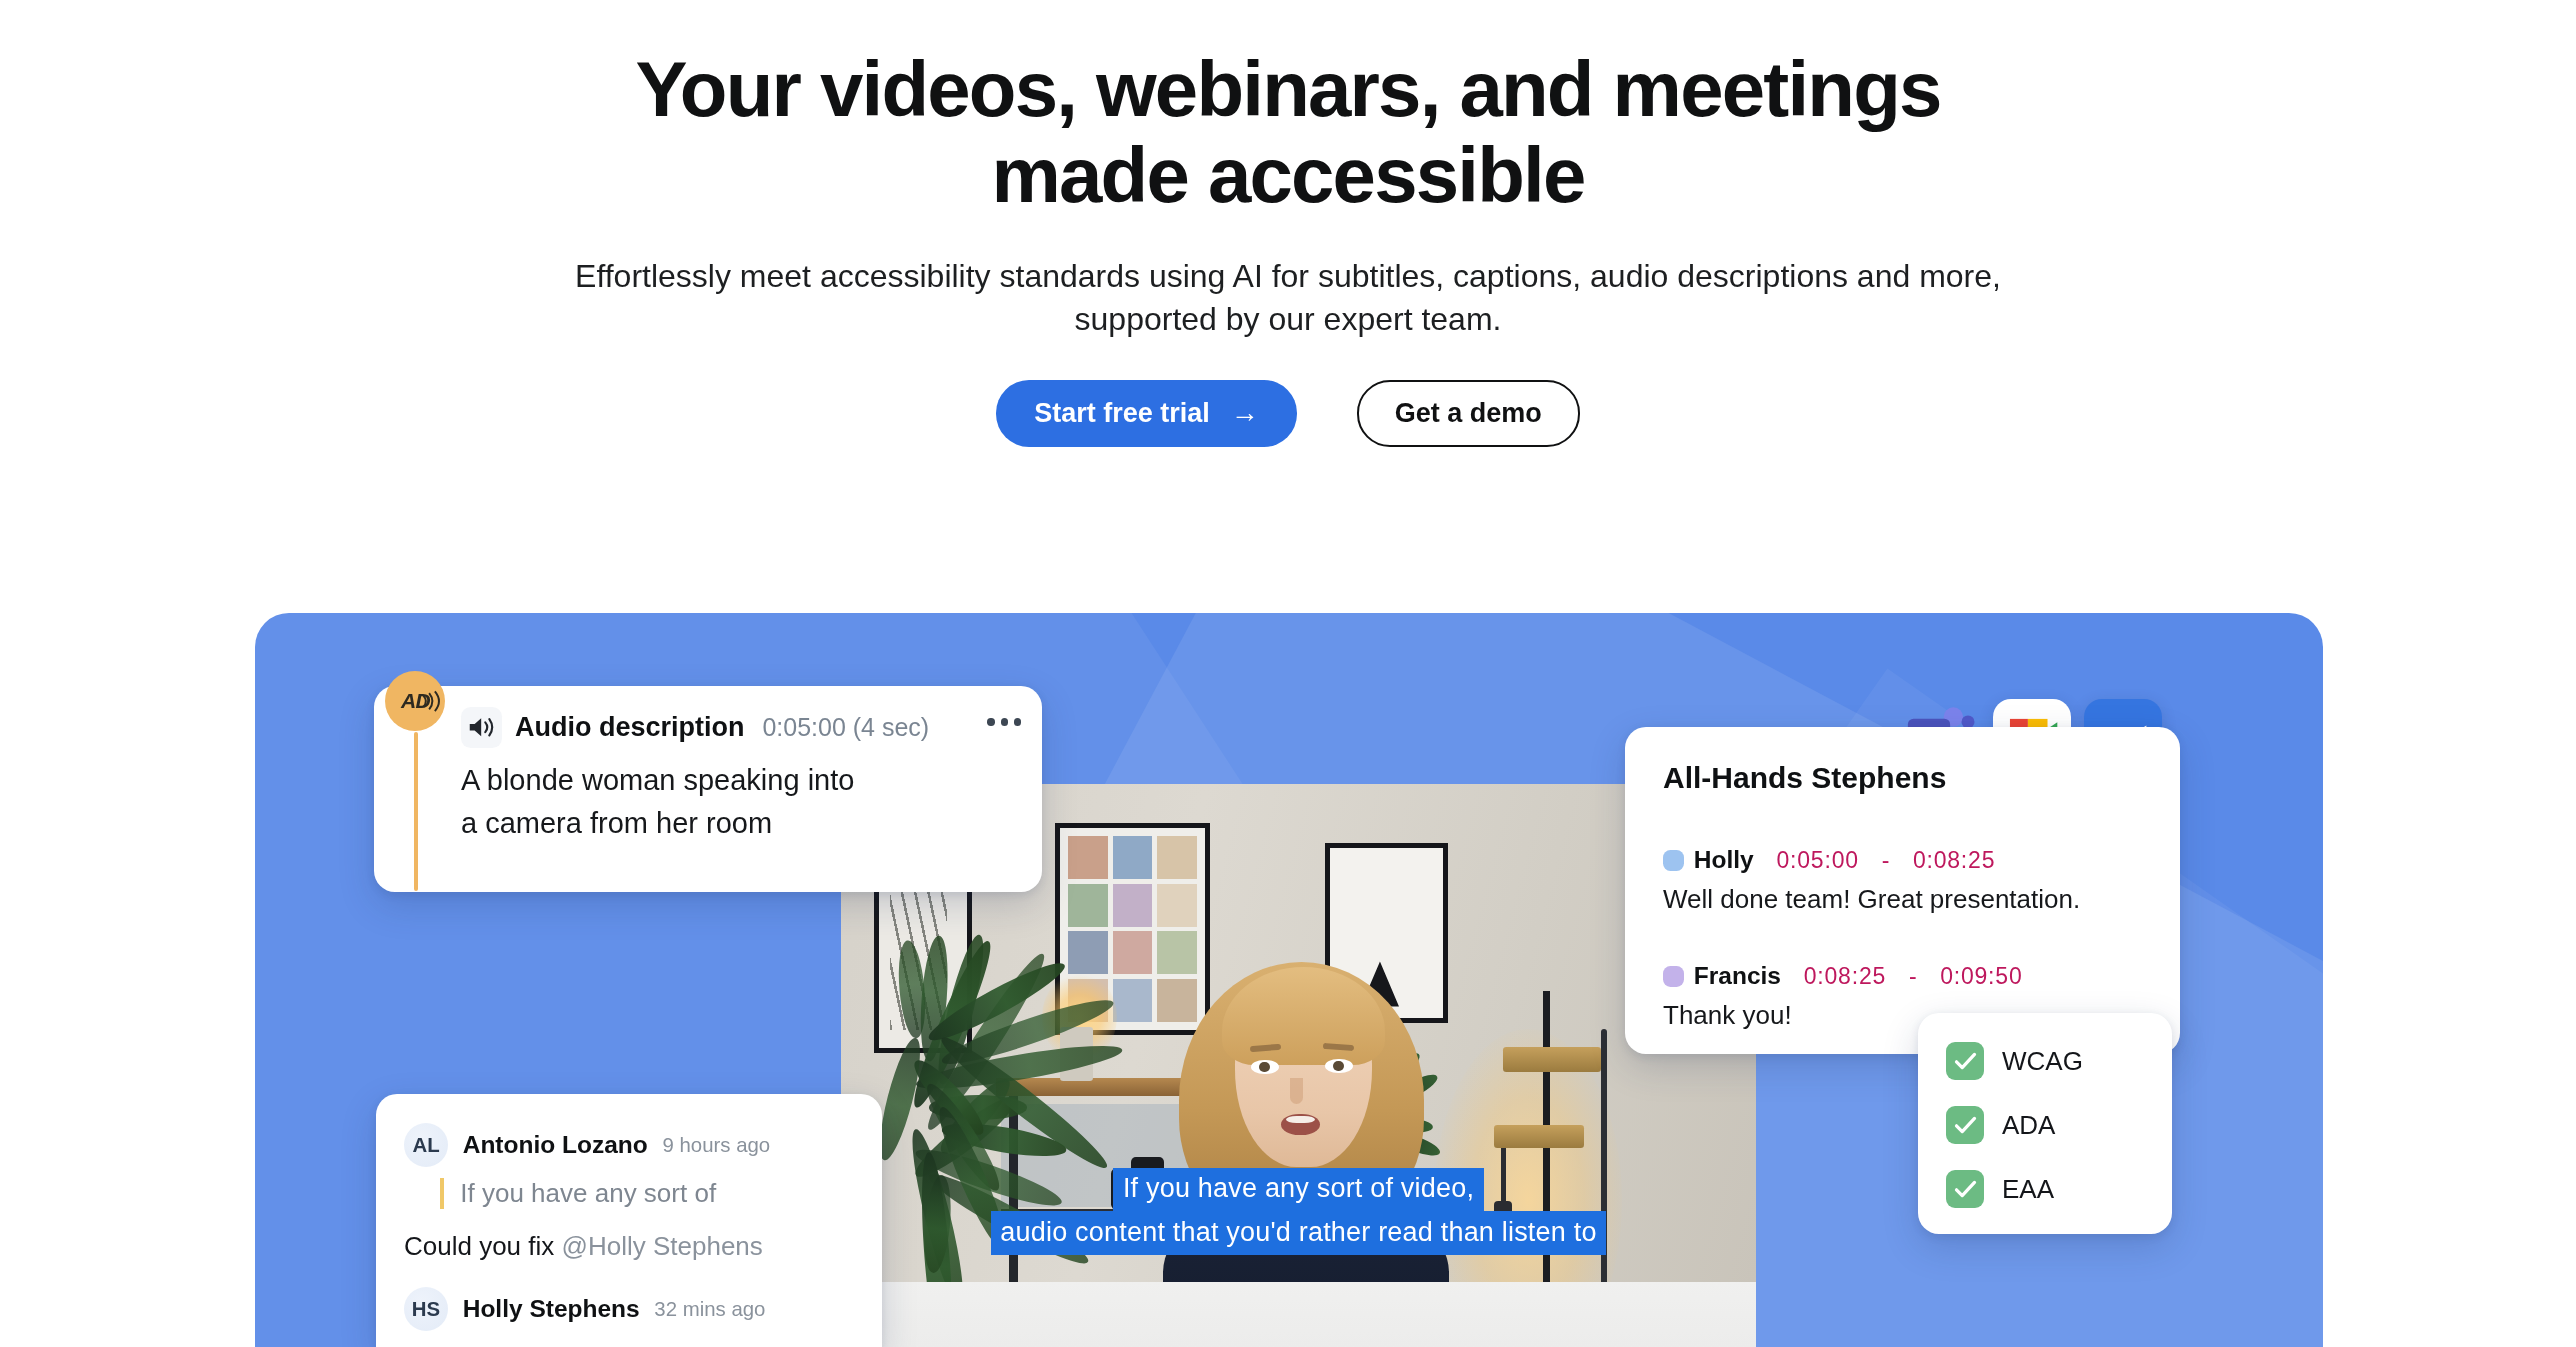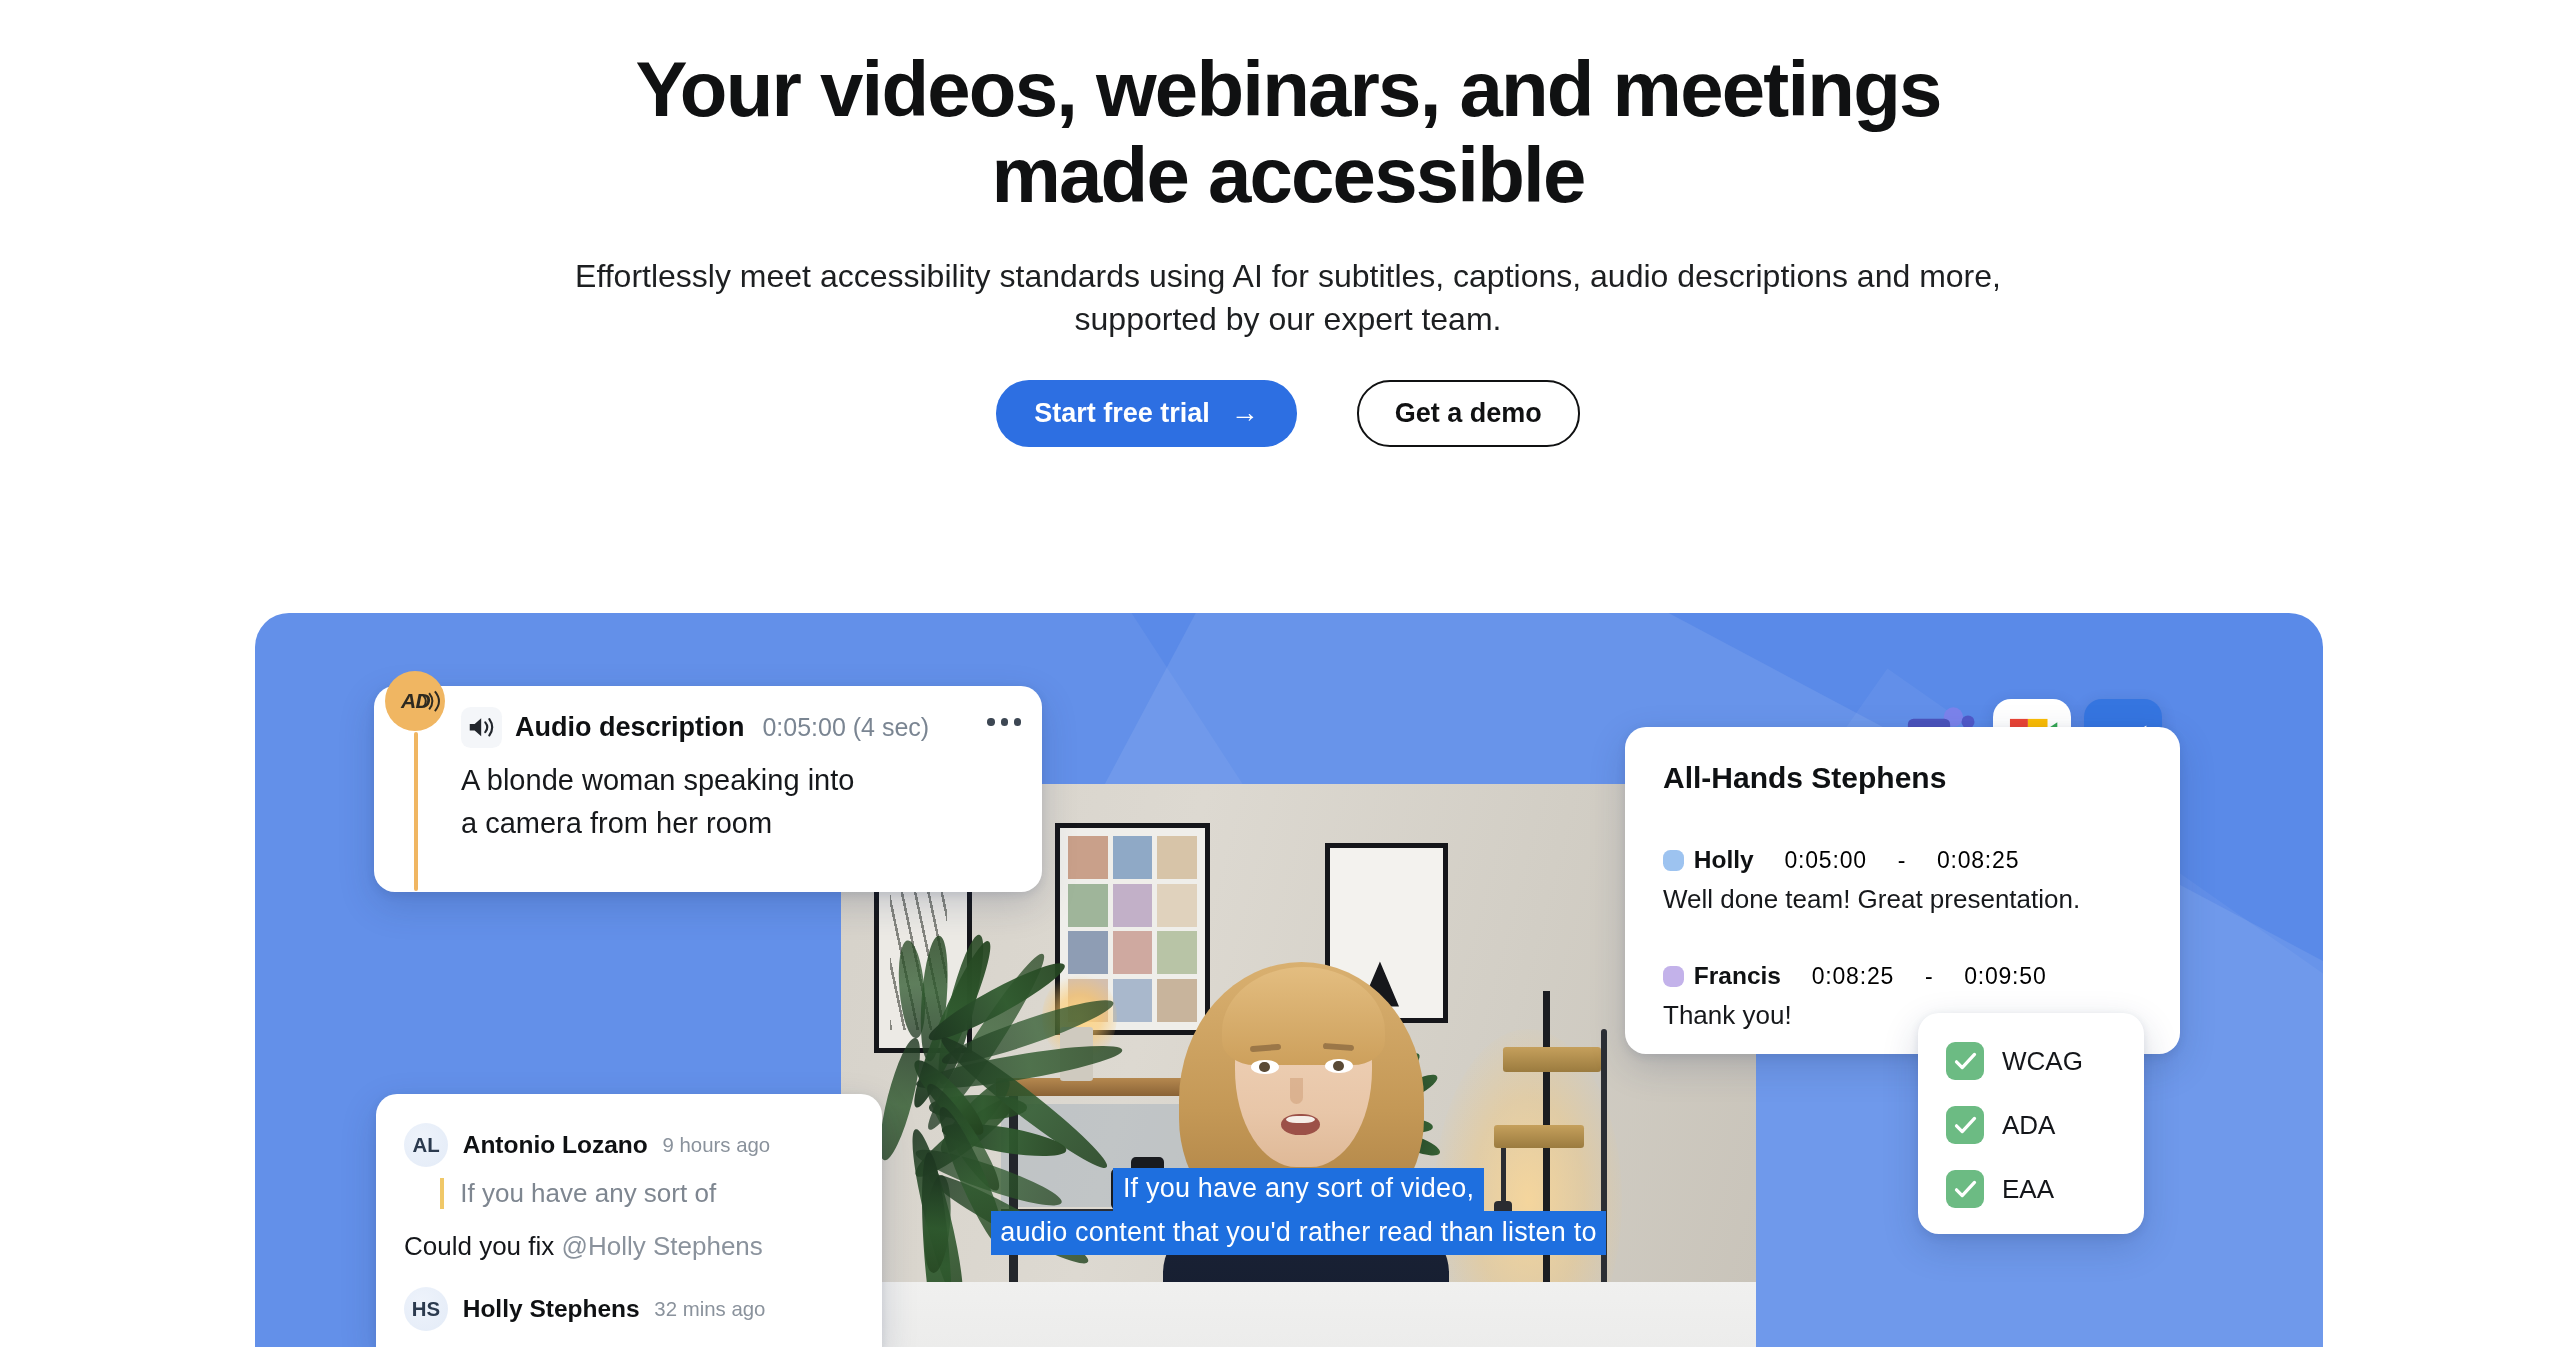--- a/index.html
+++ b/index.html
@@ -229,36 +229,36 @@
   .ad-more i { width:7.4px; height:7.4px; border-radius:50%; background:#3d4753; display:block; }
   .ad-desc { margin-top: 11.4px; font-size: 29px; line-height: 1.46; color:#16181b; }
 
   
   .ah-card { left: 1625px; top: 727px; width: 555px; height: 327px; }
   .ah-title { position:absolute; left: 38px; top: 34px; font-size: 30px; font-weight:700; color:#0f1113; }
   .ah-row { position:absolute; left: 38px; }
   .ah-meta { display:flex; align-items:center; gap: 9.8px; }
   .ah-dot { width: 21px; height: 21px; border-radius: 7.4px; display:block; }
   .ah-name { font-size: 24.5px; font-weight:700; color:#0f1113; }
-  .ah-time { font-size: 23px; color:#000000; letter-spacing: 0.8px; margin-left: 21px; }
+  .ah-time { font-size: 23px; color:#be185d; letter-spacing: 0.8px; margin-left: 13px; }
   .ah-text { margin-top: 9.8px; font-size: 26px; color:#16181b; }
 
   
   .plats { position:absolute; left: 1903px; top: 696px; width: 261px; height: 90px; }
   .plat { position:absolute; border-radius: 16.3px; }
   .plat-teams { left: 0px; top: 8.2px; width: 78px; height: 70px; }
   .plat-meet { left: 90px; top: 3.3px; width: 78px; height: 78px; background:#fff;
                border-radius: 18px; display:flex; align-items:center; justify-content:center;
                box-shadow:0 4.9px 14.7px rgba(20,40,80,.16); }
   .plat-zoom { left: 181px; top: 3.3px; width: 78px; height: 78px; background:#3575e0;
                border-radius: 18px; display:flex; align-items:center; justify-content:center;
                box-shadow:0 4.9px 14.7px rgba(20,40,80,.16); }
 
   
-  .comp-card { left: 1918px; top: 1013px; width: 226px; height: 221px; }
+  .comp-card { left: 1918px; top: 1013px; width: 254px; height: 221px; }
   .comp-row { position:absolute; left: 28px; display:flex; align-items:center; gap: 18px; }
   .comp-check { width: 38px; height: 38px; border-radius: 9px; background:#6cbb83;
                 display:flex; align-items:center; justify-content:center; }
   .comp-label { font-size: 26px; color:#14161a; }
 
   
   .cm-card { left: 376px; top: 1094px; width: 506px; height: 253px; border-radius: 21px 21px 0 0; }
   .cm-row { position:absolute; left: 28px; }
   .cm-head { display:flex; align-items:center; gap: 14.7px; }
   .cm-av { width: 44px; height: 44px; border-radius:50%;

